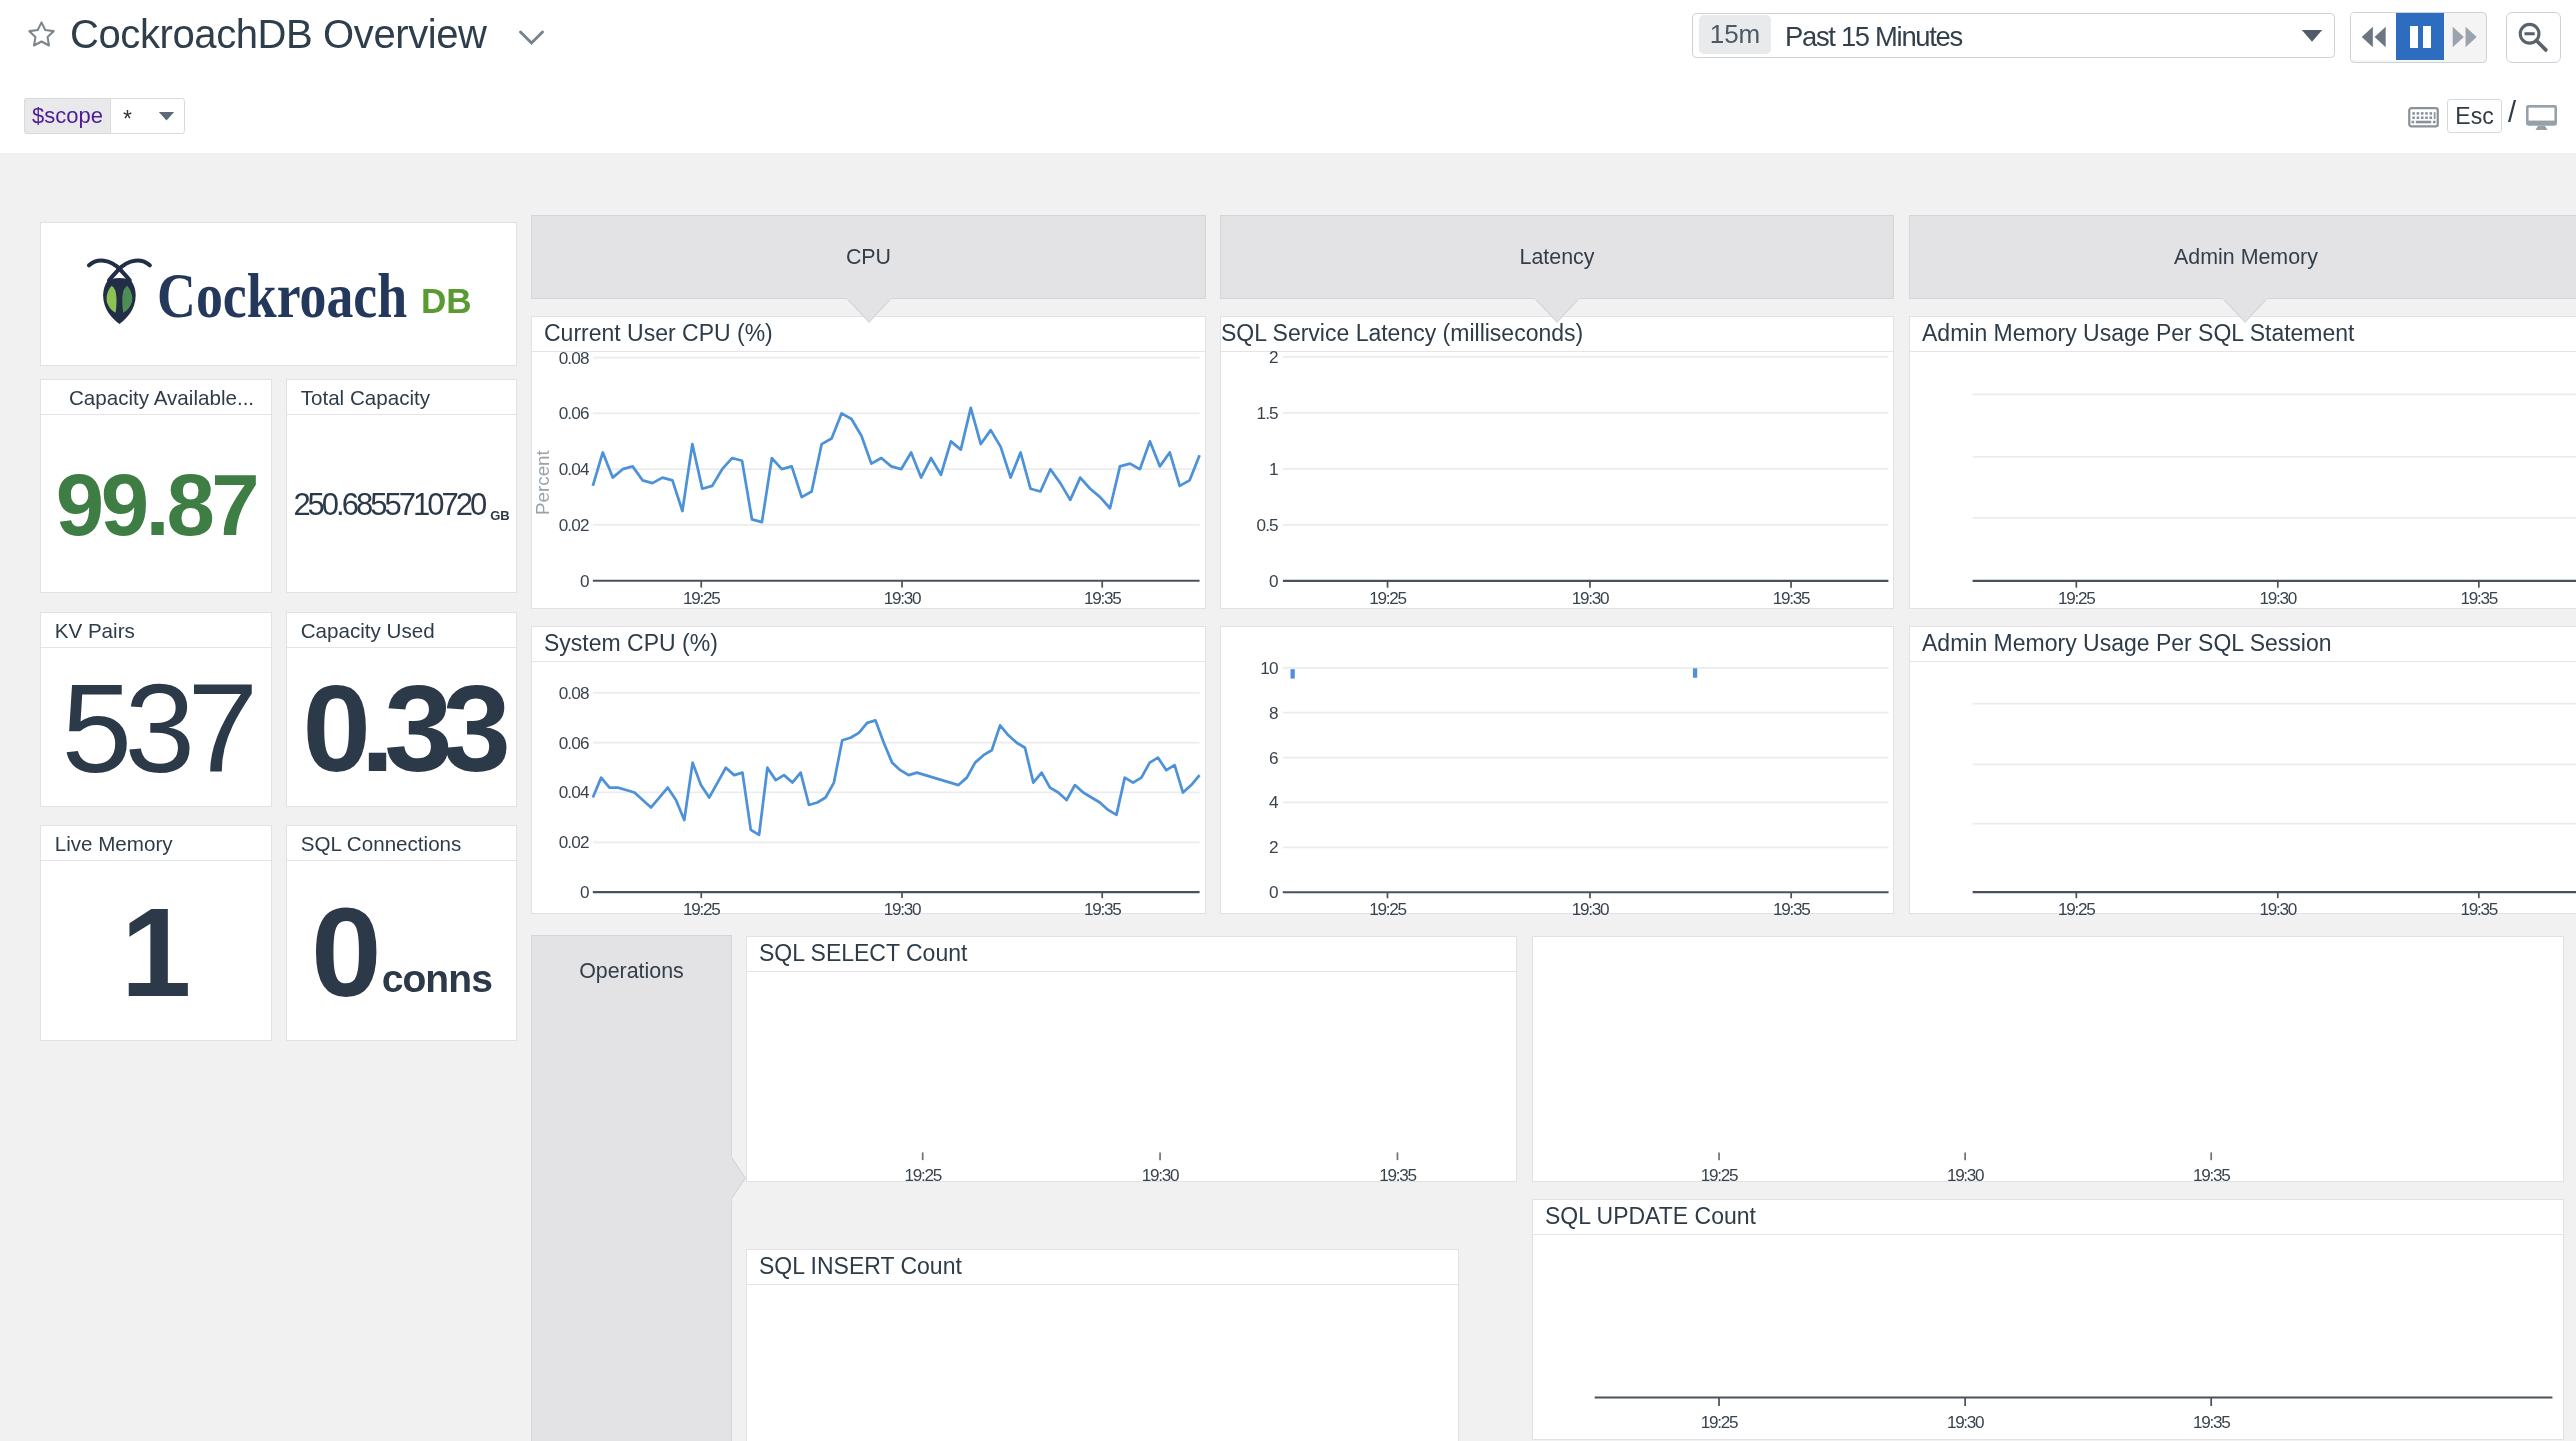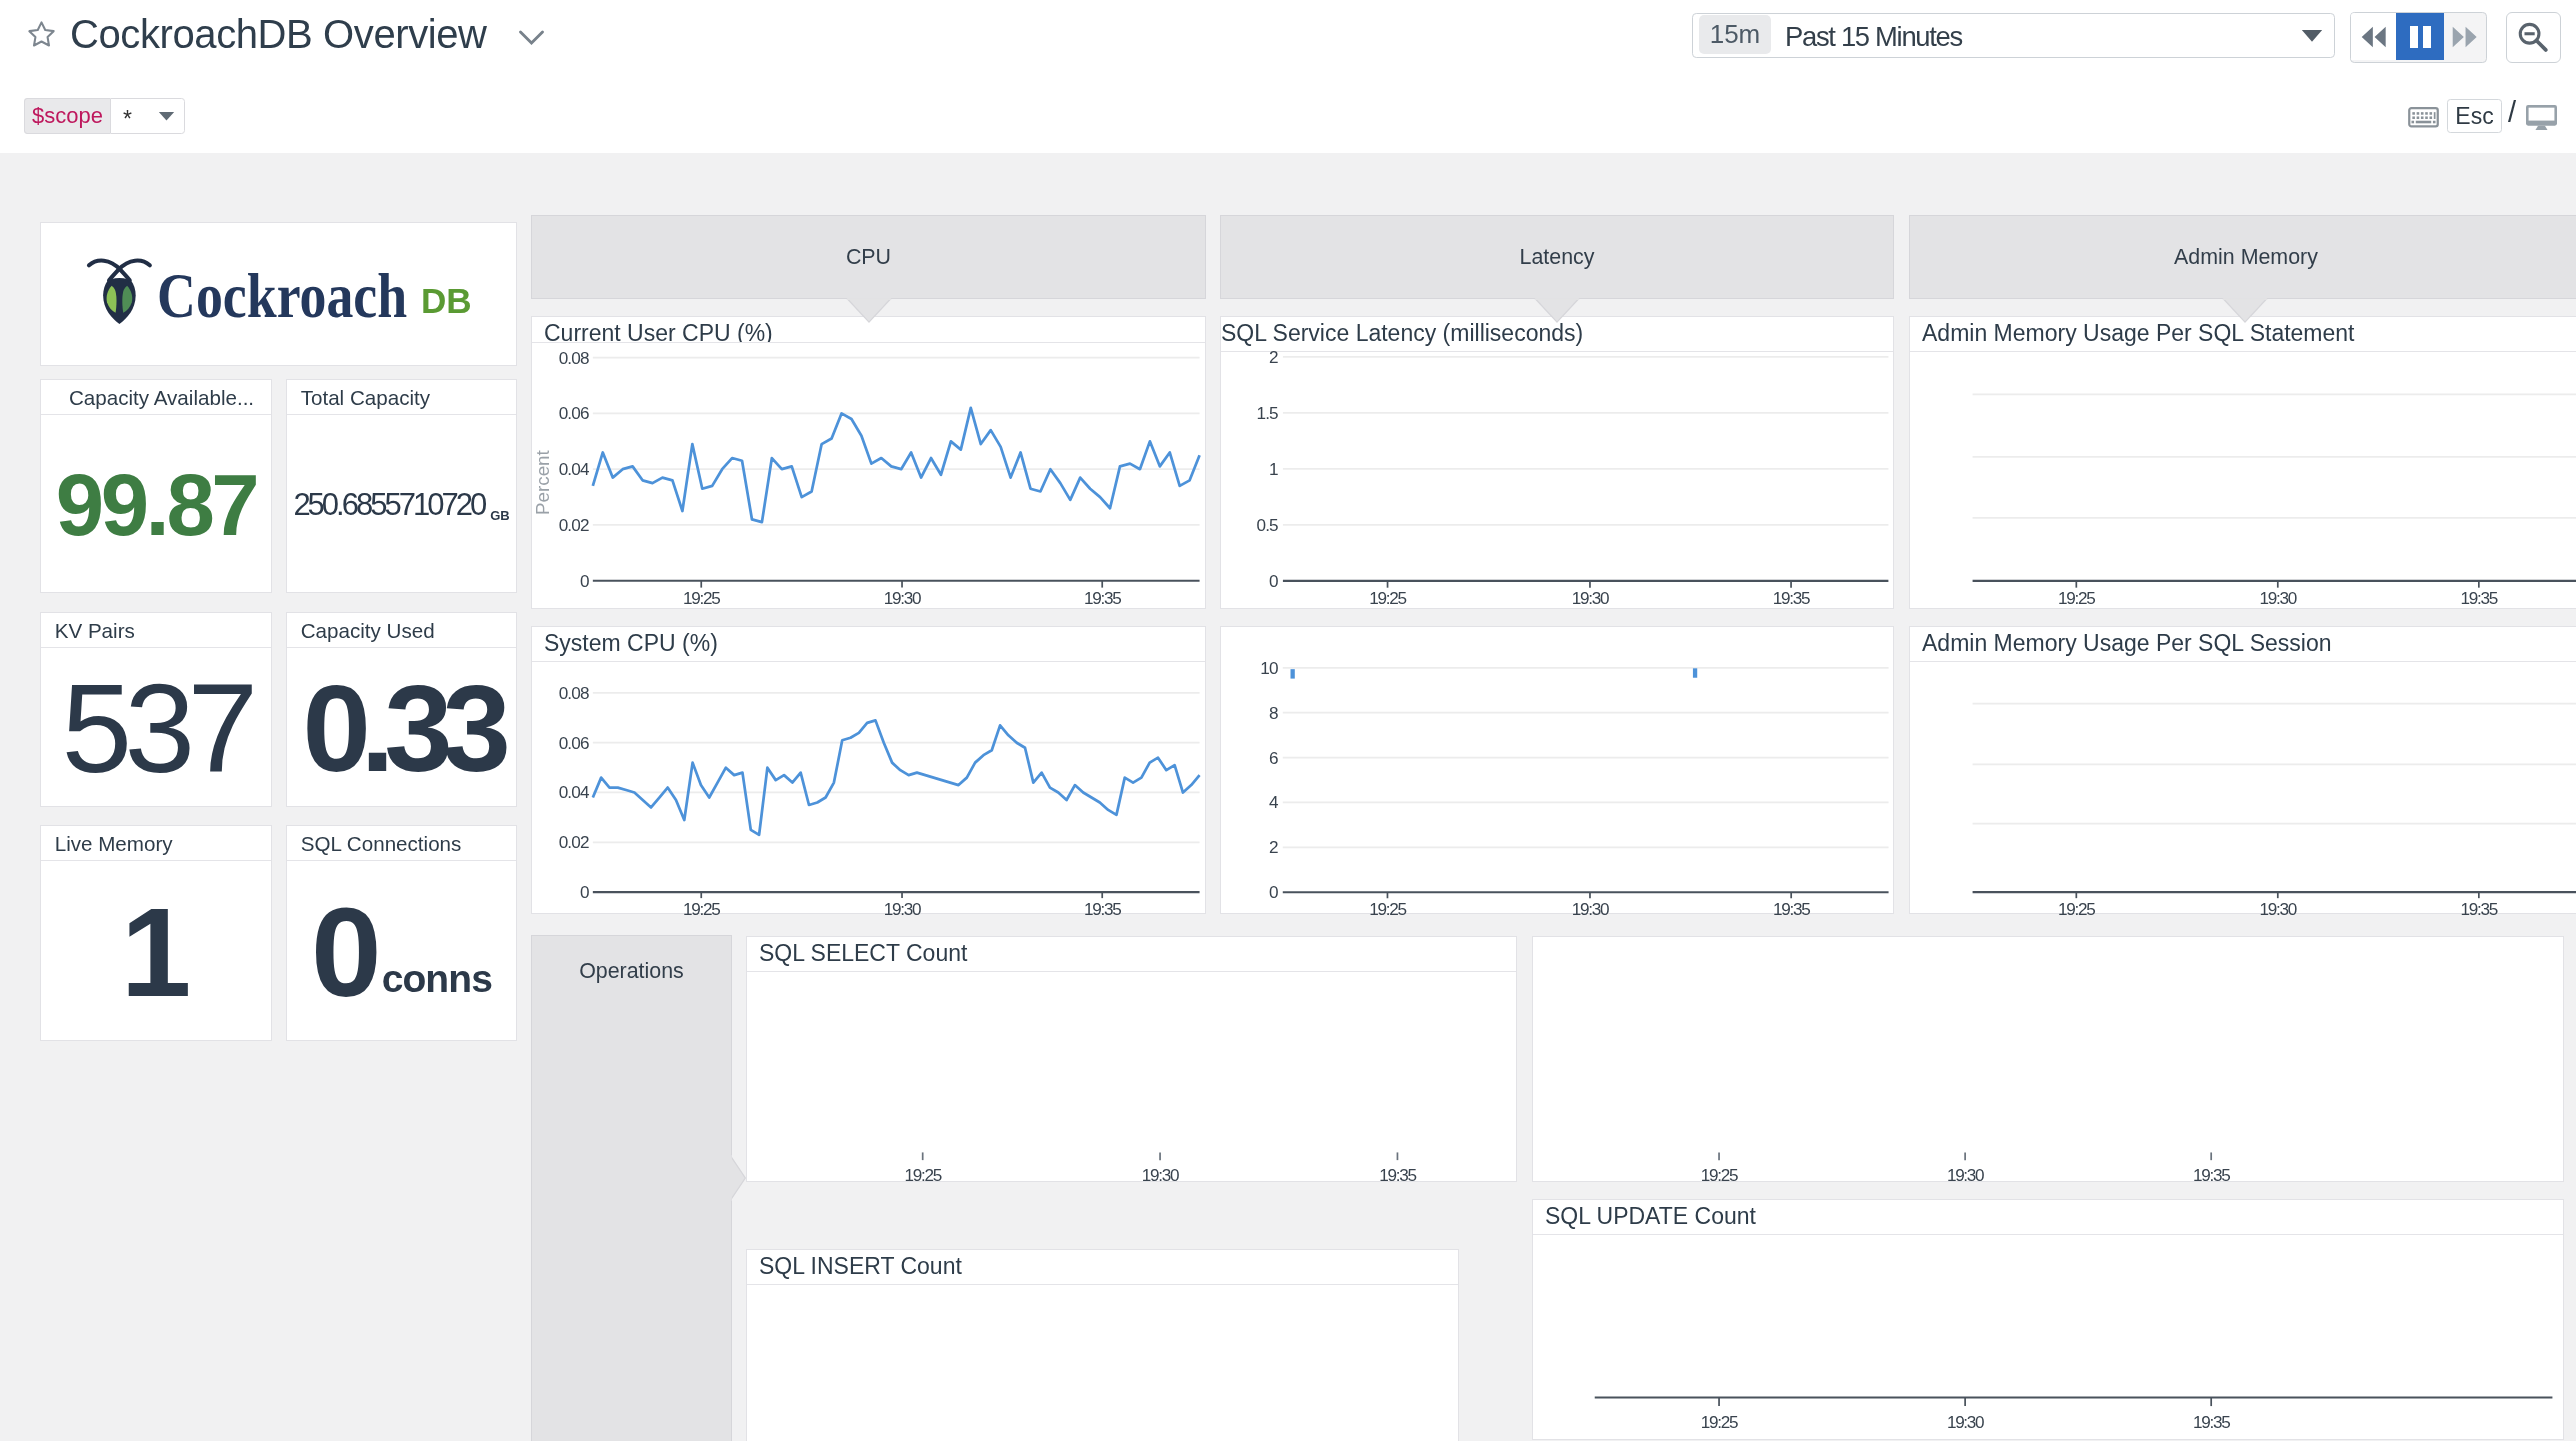--- a/index.html
+++ b/index.html
@@ -34,21 +34,21 @@
     <svg class="abs" style="left:100px;top:12px" width="27.4" height="24" viewBox="0 0 32 28">
       <path d="M2 2 L2 26 L15 14 Z M17 2 L17 26 L30 14 Z" fill="#9aa4ae"></path>
     </svg>
   </div>
 <div class="abs" style="left:2506px;top:12px;width:55px;height:51px;background:#fff;border:1.7px solid #cdd2d7;border-radius:6px"></div>
 <svg class="abs" style="left:2516px;top:20.6px" width="34" height="34" viewBox="0 0 40 40" fill="none" stroke="#59636d" stroke-width="3.6">
     <circle cx="16" cy="15" r="11"></circle>
     <line x1="10" y1="15" x2="22" y2="15"></line>
     <line x1="24" y1="23" x2="35" y2="34" stroke-width="4.4" stroke-linecap="round"></line>
   </svg>
-<div class="abs" style="left:24px;top:98px;width:86px;height:36px;background:#e9e9eb;border:1.7px solid #dadade;border-right:none;border-radius:3.4px 0 0 3.4px;color:#be185d;font-size:22px;line-height:33px;text-align:center">$scope</div>
+<div class="abs" style="left:24px;top:98px;width:86px;height:36px;background:#e9e9eb;border:1.7px solid #dadade;border-right:none;border-radius:3.4px 0 0 3.4px;color:#4c1d95;font-size:22px;line-height:33px;text-align:center">$scope</div>
 <div class="abs" style="left:110px;top:98px;width:75px;height:36px;background:#fff;border:1.7px solid #dadade;border-radius:0 3.4px 3.4px 0"></div>
 <div class="abs" style="left:123px;top:106px;font-size:23px;color:#333">*</div>
 <svg class="abs" style="left:158px;top:111px" width="17" height="10.3" viewBox="0 0 20 12">
     <path d="M1 1 L10 11 L19 1 Z" fill="#5f6a74"></path>
   </svg>
 <svg class="abs" style="left:2408px;top:107px" width="31" height="20.6" viewBox="0 0 36 24" fill="none" stroke="#8a9299" stroke-width="2.6">
     <rect x="1.4" y="1.4" width="33.2" height="21.2" rx="2.5"></rect>
     <g stroke="none" fill="#8a9299">
       <rect x="5" y="6" width="3" height="3"></rect>
       <rect x="10" y="6" width="3" height="3"></rect>
@@ -140,21 +140,21 @@
     <path d="M1 0 L27 28 L53 0" fill="#e3e3e5" stroke="#d6d6da" stroke-width="1.5"></path>
     <rect x="1" y="0" width="52" height="2" fill="#e3e3e5"></rect>
   </svg>
 <div class="abs" style="left:531px;top:935px;width:201px;height:507px;background:#e3e3e5;border:1.7px solid #d6d6da;border-bottom:none"></div>
 <div class="abs" style="left:531px;top:959px;width:201px;text-align:center;color:#323e4a;font-size:21.4px">Operations</div>
 <svg class="abs" style="left:730px;top:1154px;z-index:5" width="17" height="48" viewBox="0 0 20 56">
     <path d="M0 1 L18 28 L0 55" fill="#e3e3e5" stroke="#d6d6da" stroke-width="1.5"></path>
     <rect x="0" y="1" width="2" height="54" fill="#e3e3e5"></rect>
   </svg>
 <div class="card" style="left:531px;top:316px;width:675px;height:293px">
-    <div class="ct" style="height:26px;font-size:23px;line-height:33px;padding-left:12px">Current User CPU (%)</div>
+    <div class="ct" style="height:35px;font-size:23px;line-height:33px;padding-left:12px">Current User CPU (%)</div>
     <svg class="abs" style="left:0;top:37px;overflow:visible" width="671" height="253" viewBox="0 0 783 295">
       <line x1="71" y1="4" x2="779" y2="4" stroke="#ececec" stroke-width="2"></line>
       <text x="66" y="11" text-anchor="end" font-size="20" letter-spacing="-1" fill="#39434e">0.08</text>
       <line x1="71" y1="69.1" x2="779" y2="69.1" stroke="#ececec" stroke-width="2"></line>
       <text x="66" y="76.1" text-anchor="end" font-size="20" letter-spacing="-1" fill="#39434e">0.06</text>
       <line x1="71" y1="134.2" x2="779" y2="134.2" stroke="#ececec" stroke-width="2"></line>
       <text x="66" y="141.2" text-anchor="end" font-size="20" letter-spacing="-1" fill="#39434e">0.04</text>
       <line x1="71" y1="199.3" x2="779" y2="199.3" stroke="#ececec" stroke-width="2"></line>
       <text x="66" y="206.3" text-anchor="end" font-size="20" letter-spacing="-1" fill="#39434e">0.02</text>
       <text x="66" y="271.5" text-anchor="end" font-size="20" letter-spacing="-1" fill="#39434e">0</text>

